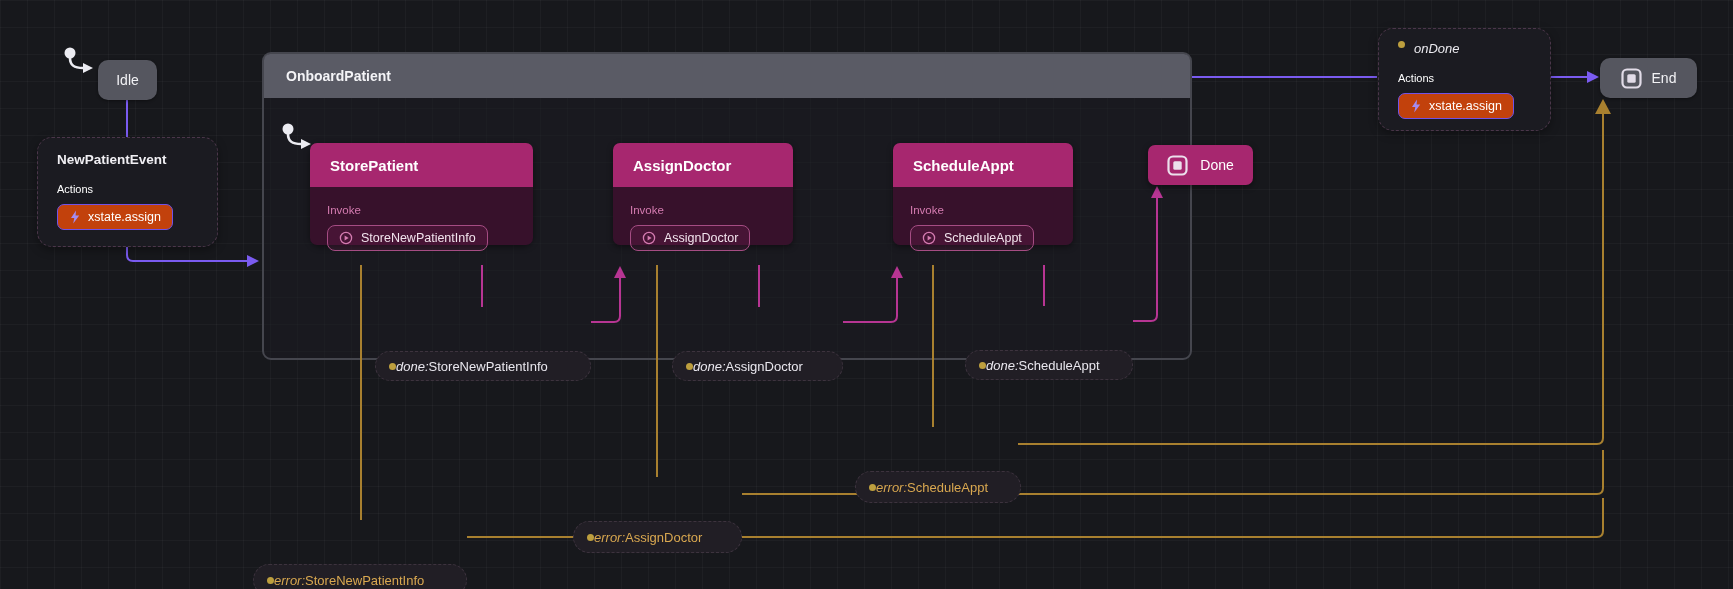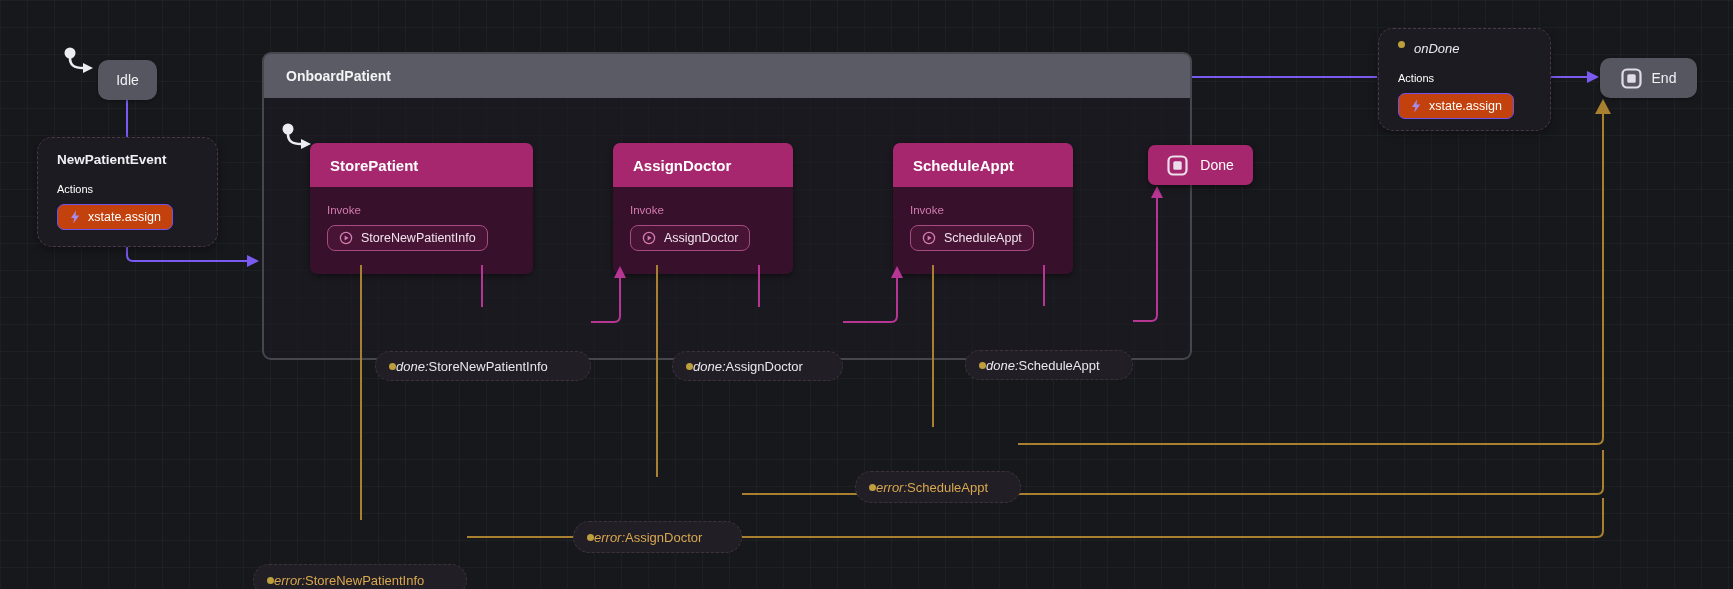--- a/index.html
+++ b/index.html
@@ -32,21 +32,21 @@
   }
   
   .svc-state{z-index:2;border-radius:7px;box-shadow:0 2px 6px rgba(0,0,0,.45);}
   .svc-header{
     height:44px;background:#a7276f;border-radius:7px 7px 0 0;
     display:flex;align-items:center;padding:0 20px;
     color:#ffffff;font-size:15px;font-weight:600;
   }
   .svc-body{
     background:#37112b;border-radius:0 0 7px 7px;
-    padding:17px 17px 13px 17px;height:87px;
+    padding:17px 17px 13px 17px;height:58px;
   }
   .invoke-heading{font-size:11.5px;color:#d47bb0;margin-bottom:9px;}
   .invoke-pill{
     display:inline-flex;align-items:center;gap:8px;height:26px;
     border:1px solid #a54c83;border-radius:8px;padding:0 11px;
     background:rgba(146,38,98,0.18);color:#f2e4ed;font-size:12.5px;
   }
   
   .final-state{
     background:#a7276f;border-radius:7px;color:#fff;z-index:4;

